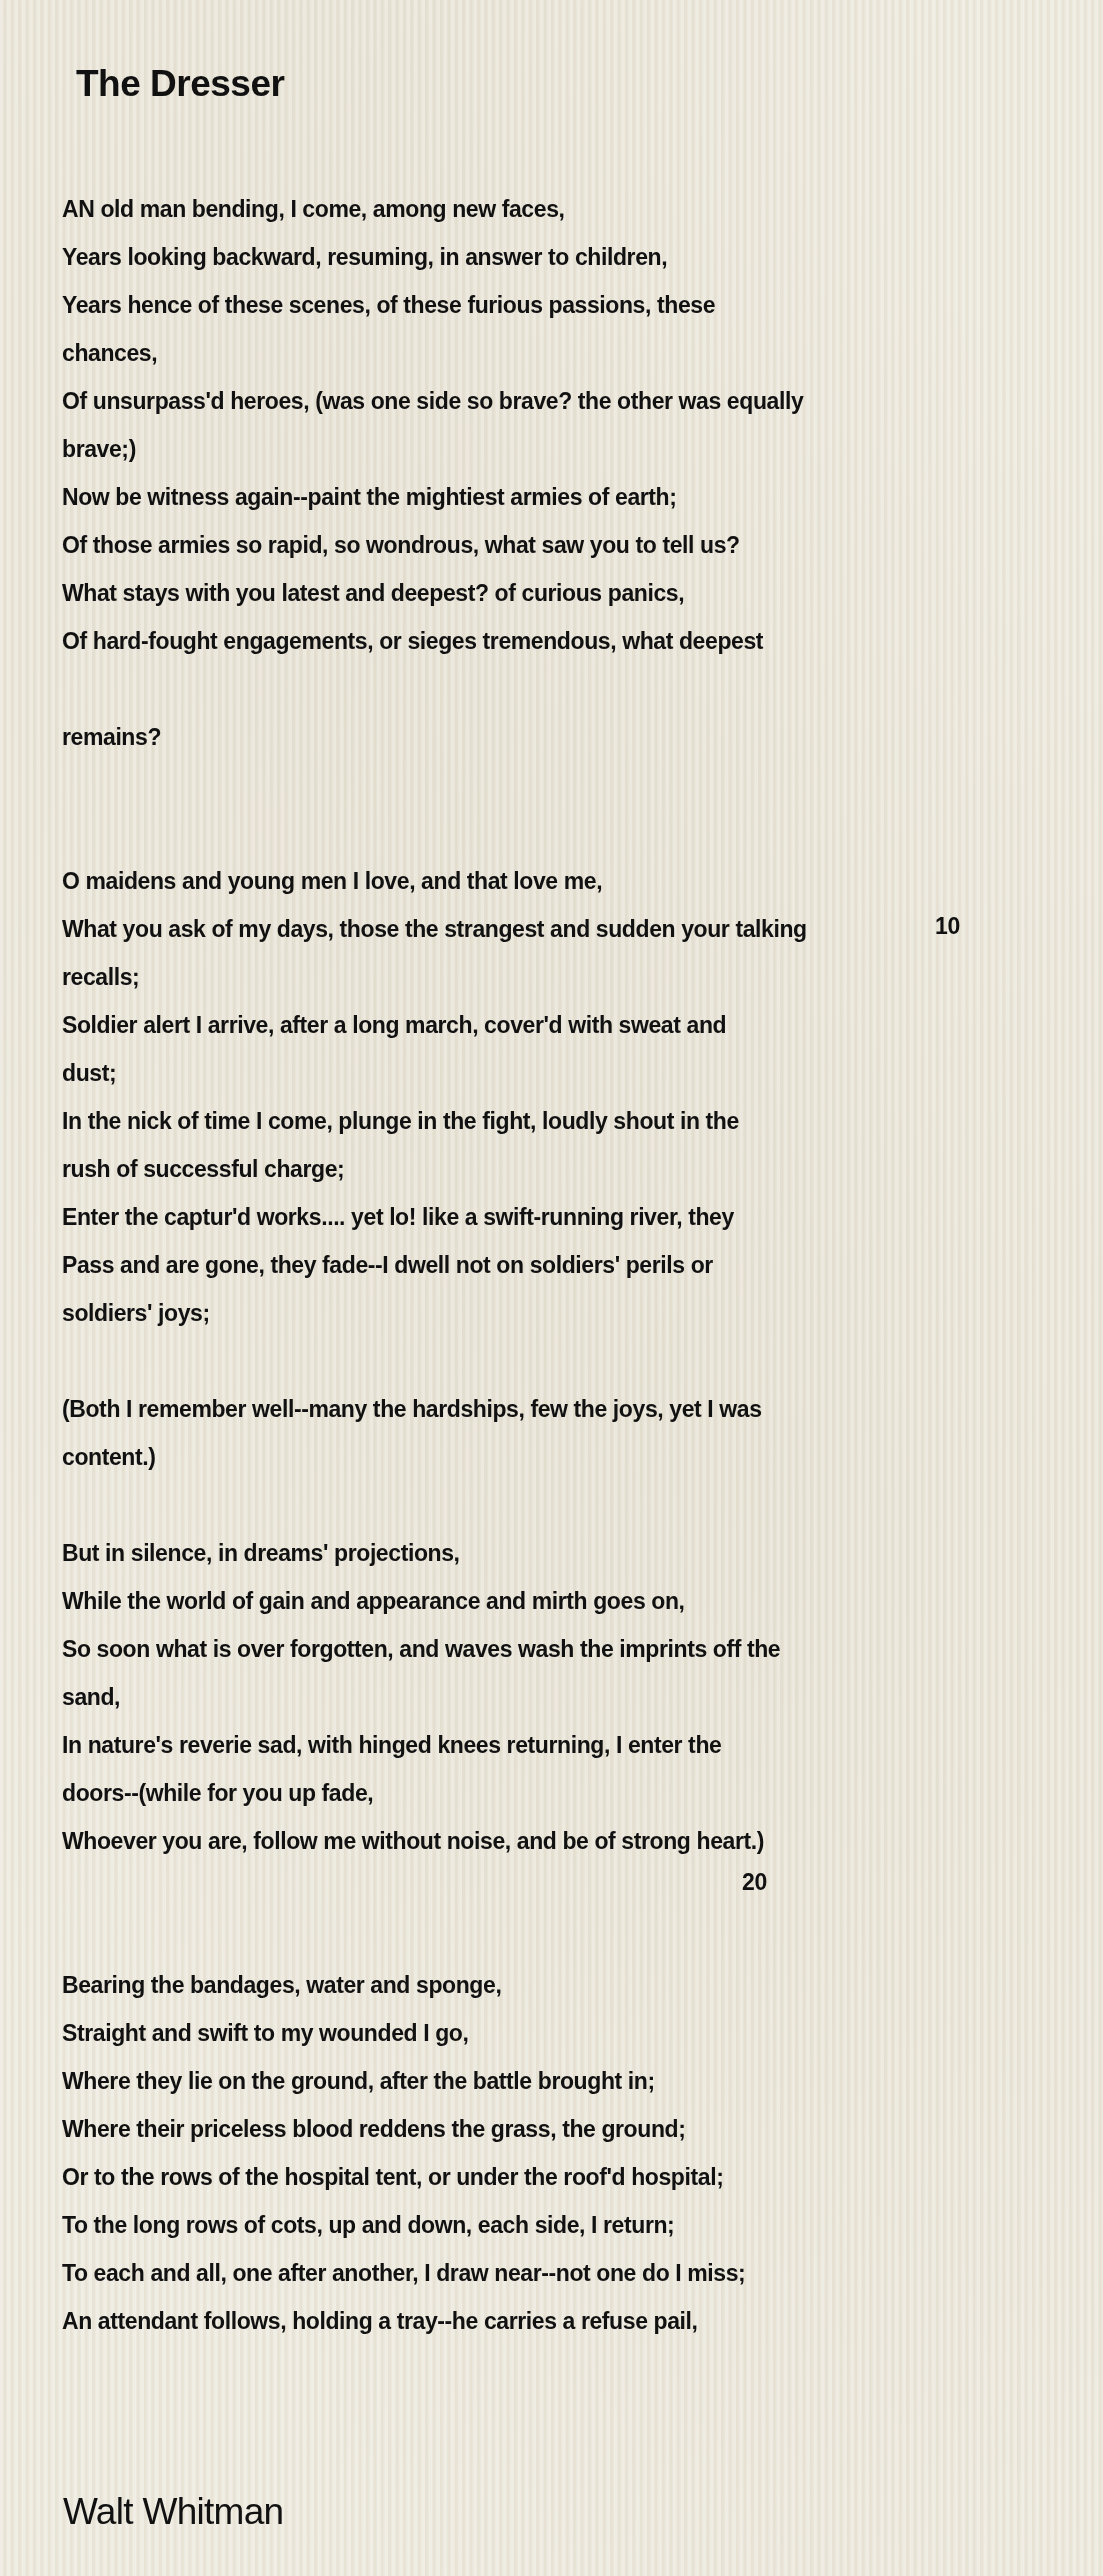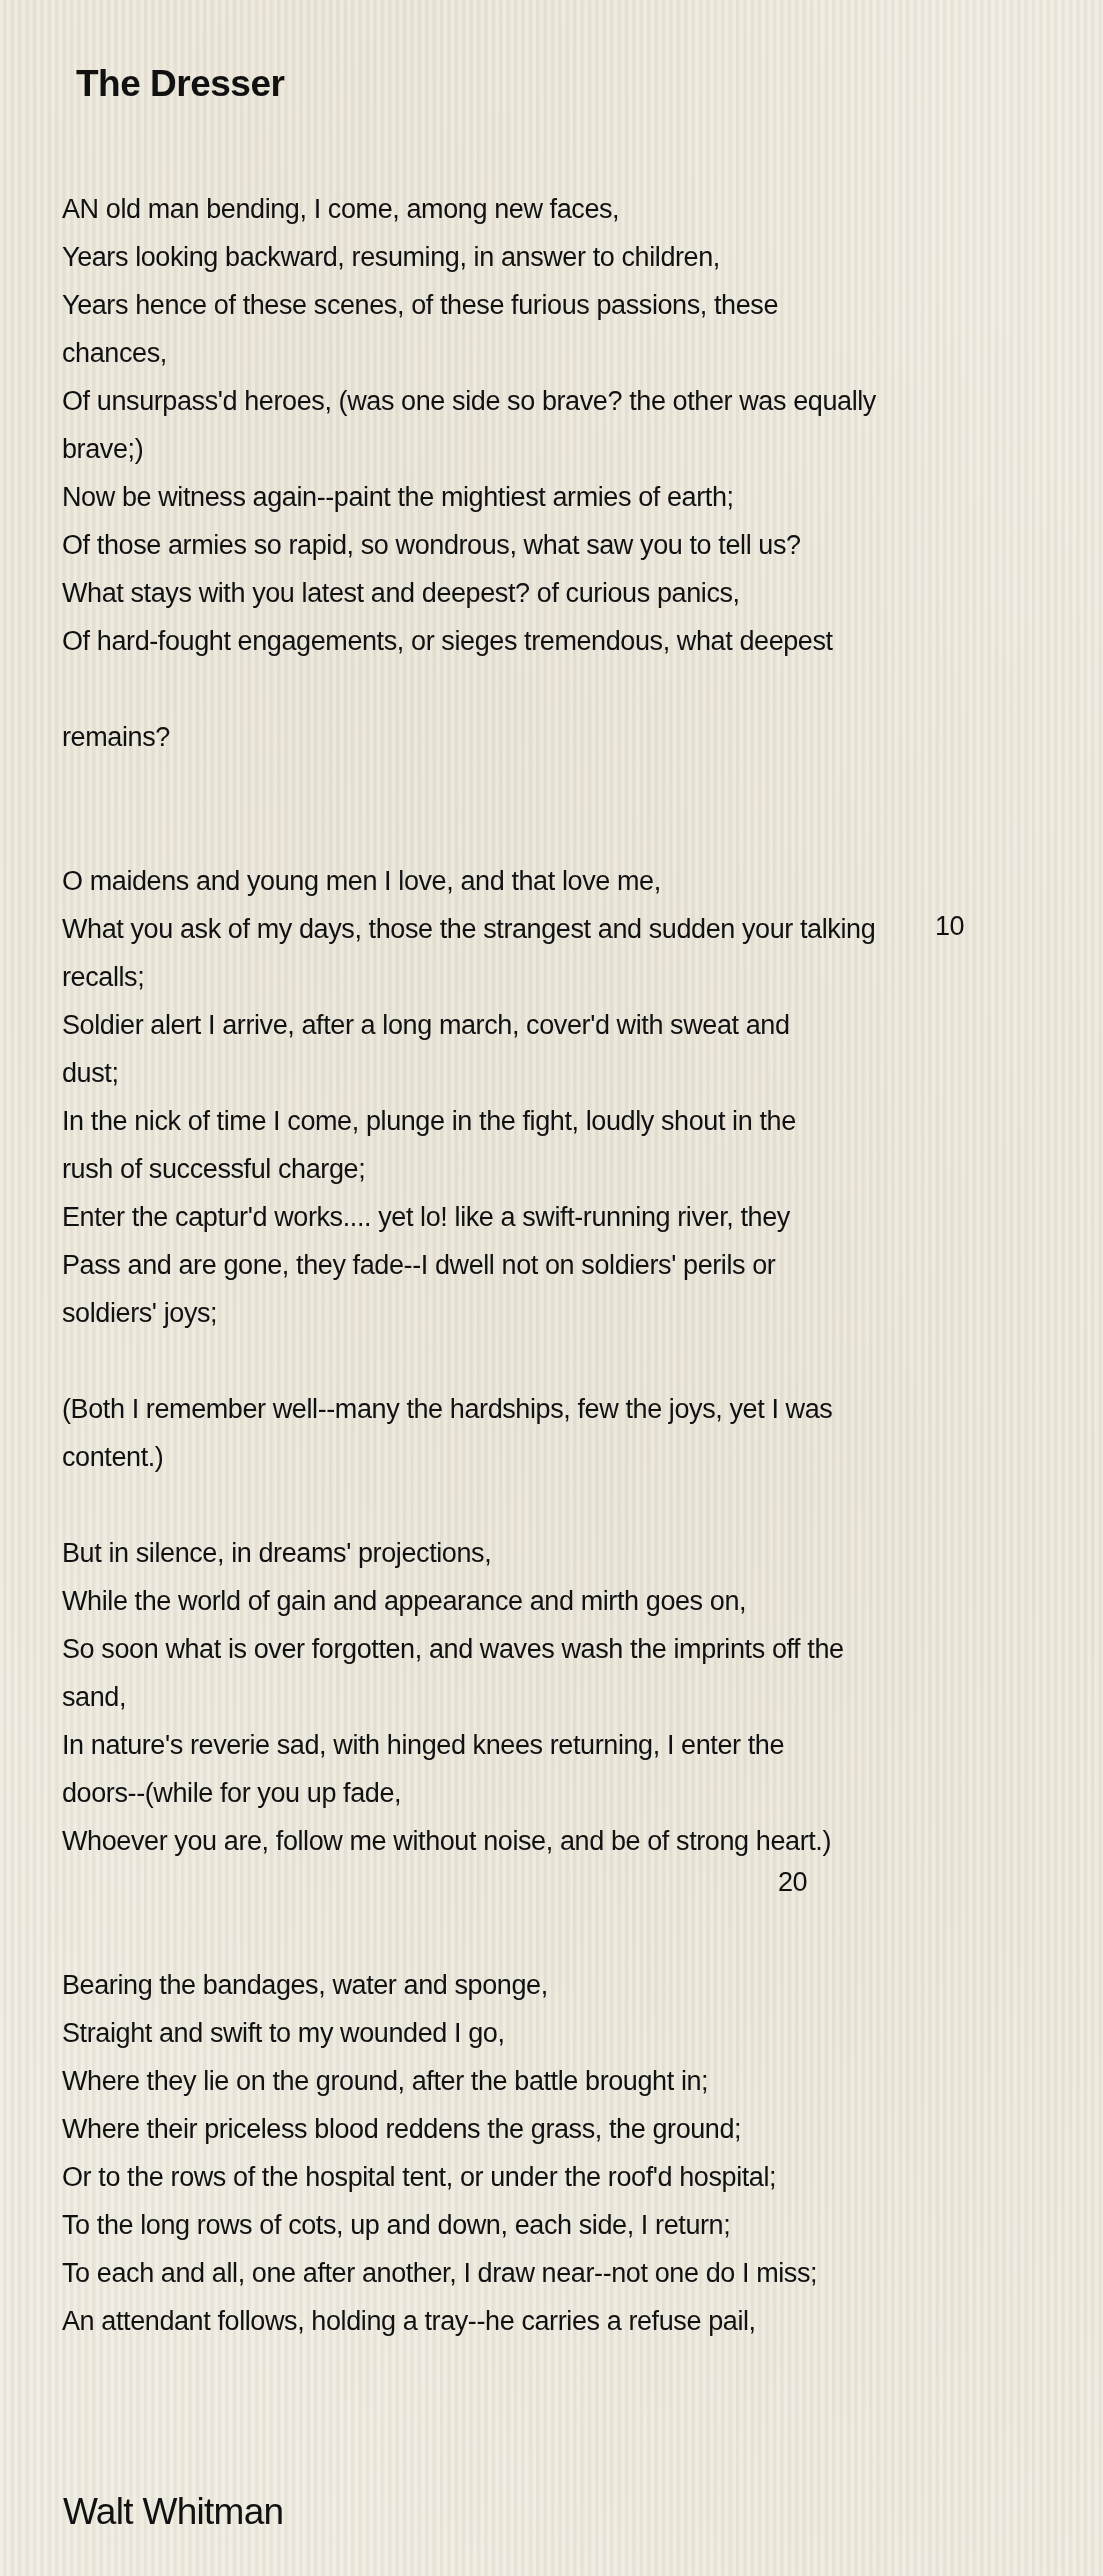--- a/index.html
+++ b/index.html
@@ -14,21 +14,21 @@
     color:#111;
     position:relative;
   }
   .title {
     position:absolute; left:62px; top:44px;
     font-size:37px; font-weight:bold; letter-spacing:-0.5px;
     margin:14px; line-height:51px;
   }
   .poem {
     position:absolute; left:62px; top:185px; width:1011px;
-    font-size:27px; font-weight:normal; line-height:48px;
+    font-size:23px; font-weight:bold; line-height:48px;
     letter-spacing:-0.4px;
   }
   .line { height:48px; white-space:pre; }
   .num { position:absolute; }
   .author {
     position:absolute; left:63px; top:2488px;
     font-size:37px; letter-spacing:-0.7px;
     line-height:48px;
   }
 </style>
@@ -77,17 +77,17 @@
     <div class="line"></div>
     <div class="line">Bearing the bandages, water and sponge,</div>
     <div class="line">Straight and swift to my wounded I go,</div>
     <div class="line">Where they lie on the ground, after the battle brought in;</div>
     <div class="line">Where their priceless blood reddens the grass, the ground;</div>
     <div class="line">Or to the rows of the hospital tent, or under the roof'd hospital;</div>
     <div class="line">To the long rows of cots, up and down, each side, I return;</div>
     <div class="line">To each and all, one after another, I draw near--not one do I miss;</div>
     <div class="line">An attendant follows, holding a tray--he carries a refuse pail,</div>
     <span class="num" style="left: 873px; top: 717px;">10</span>
-    <span class="num" style="left: 716px; top: 1673px; text-align: center;">20</span>
+    <span class="num" style="left: 680px; top: 1673px; text-align: center;">20</span>
   </div>
 
 <div class="author">Walt Whitman</div>
 
 
 </body></html>

